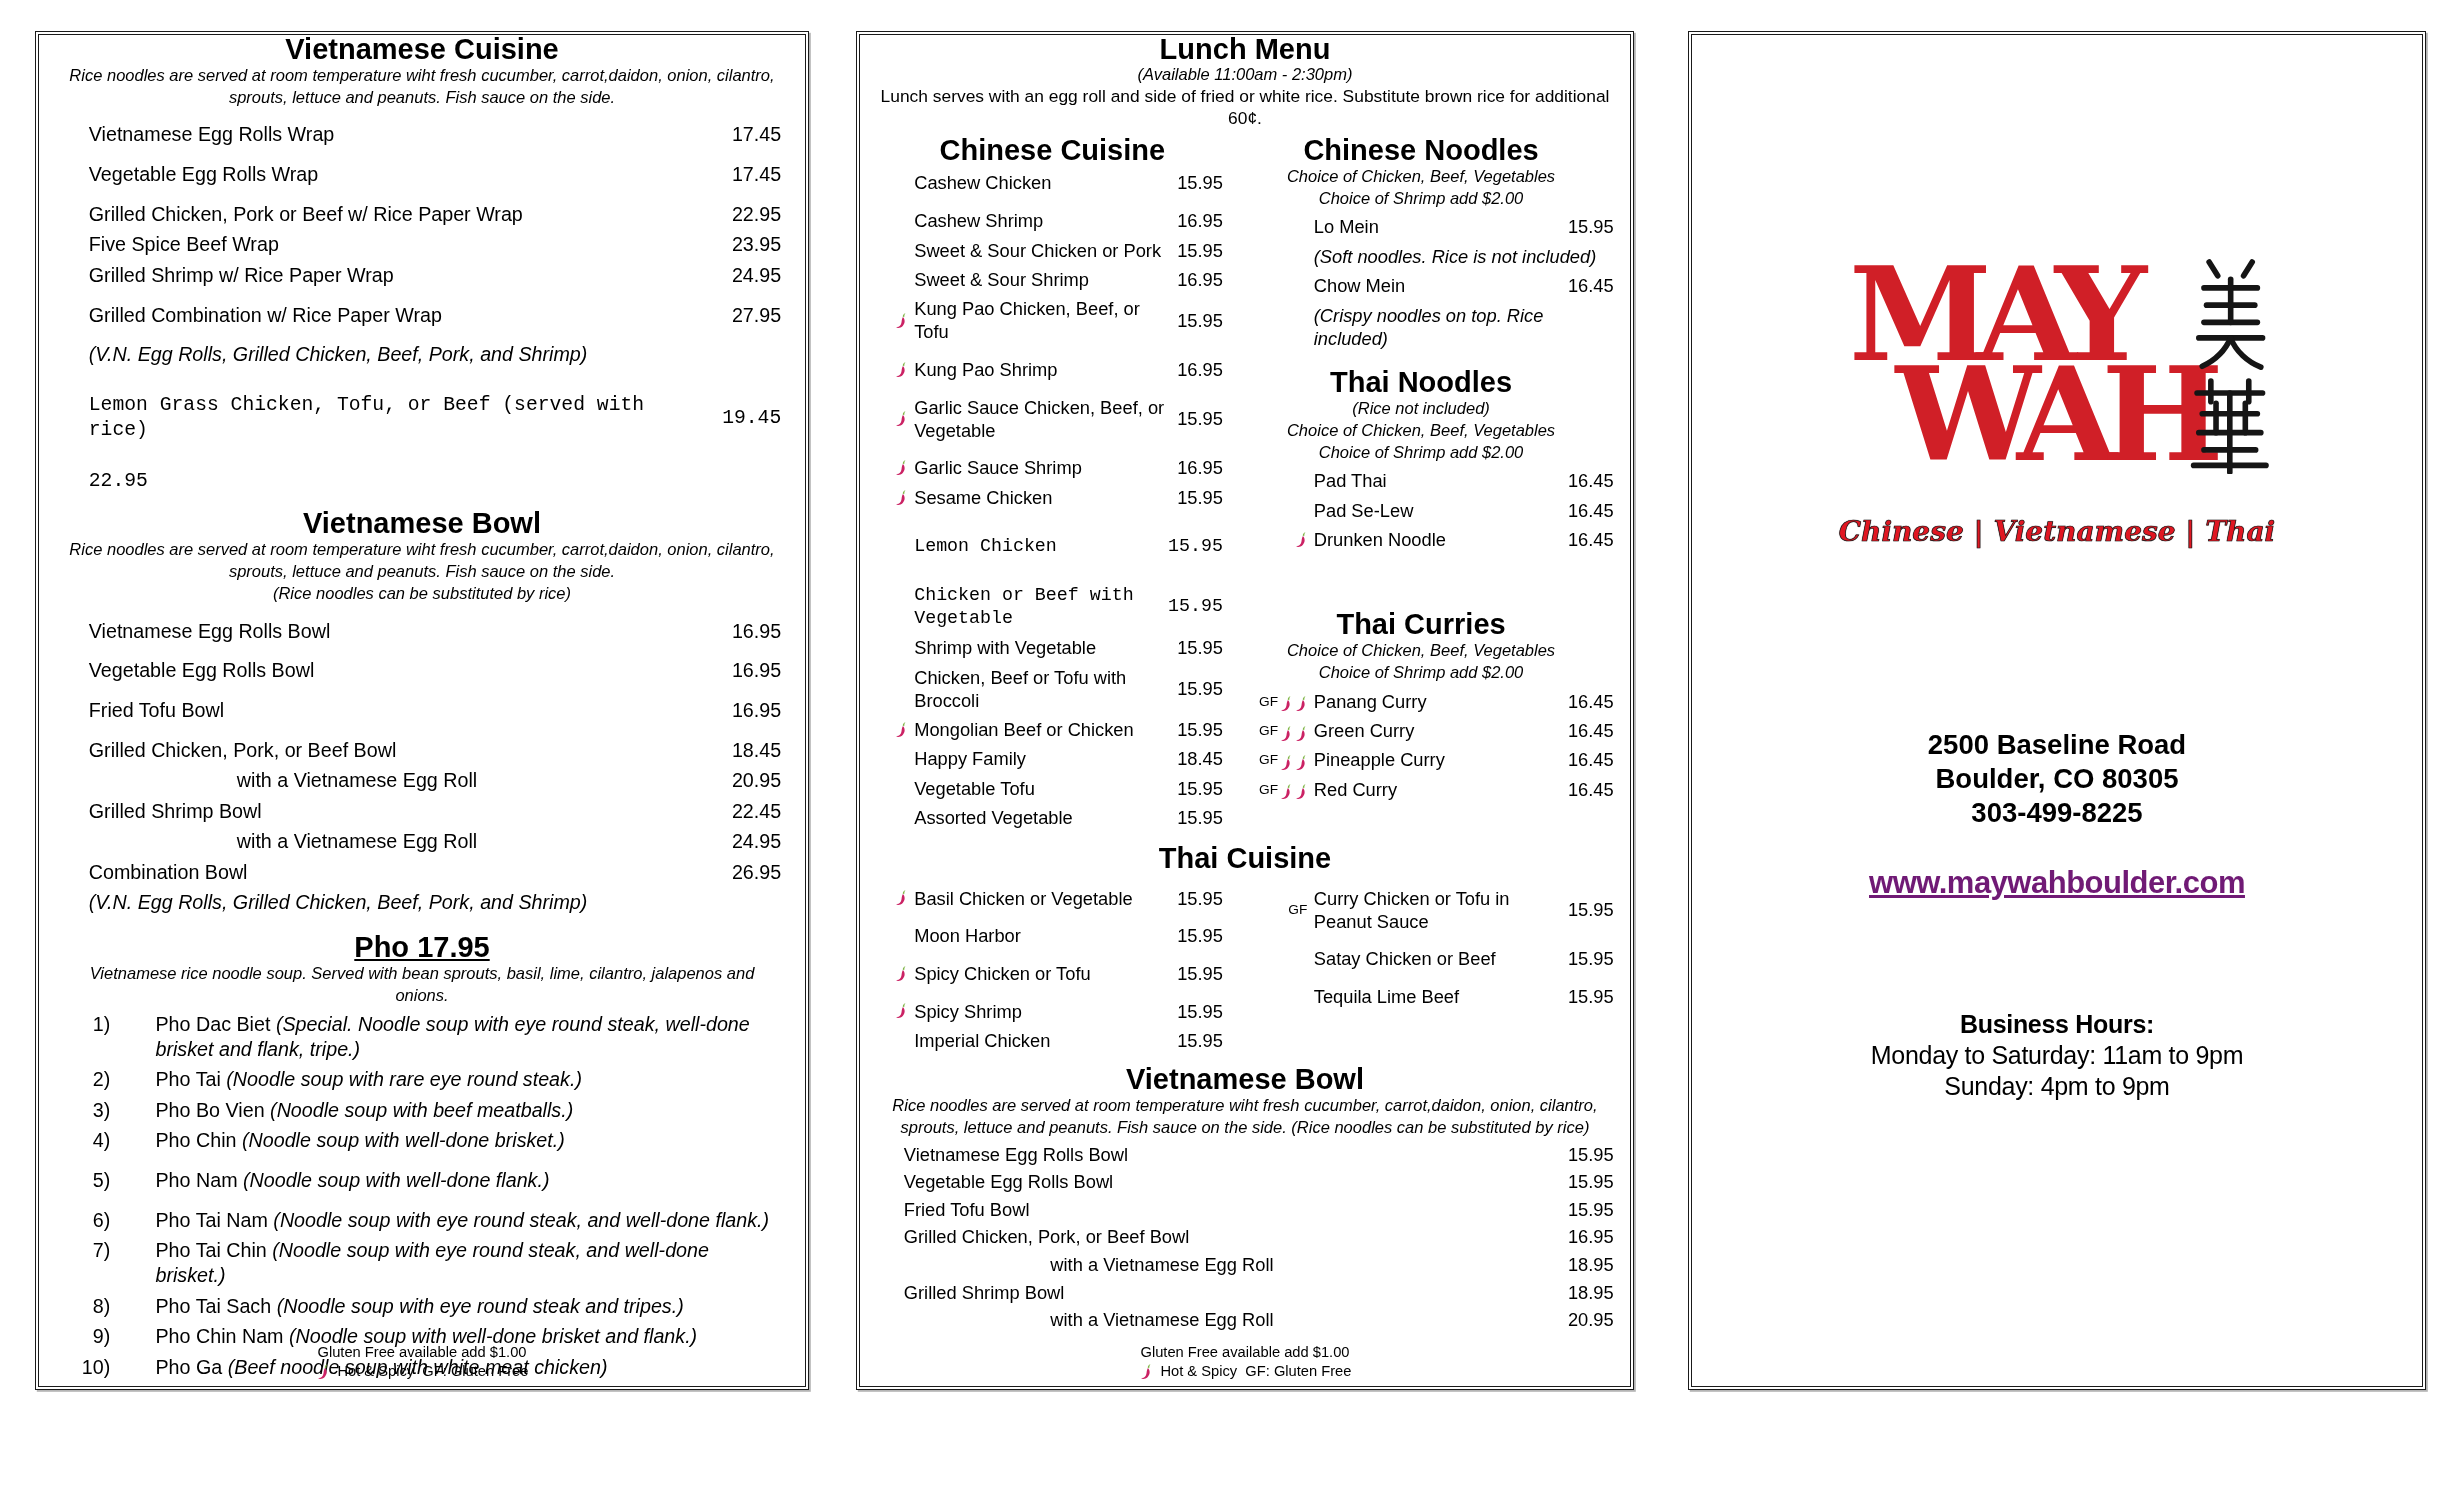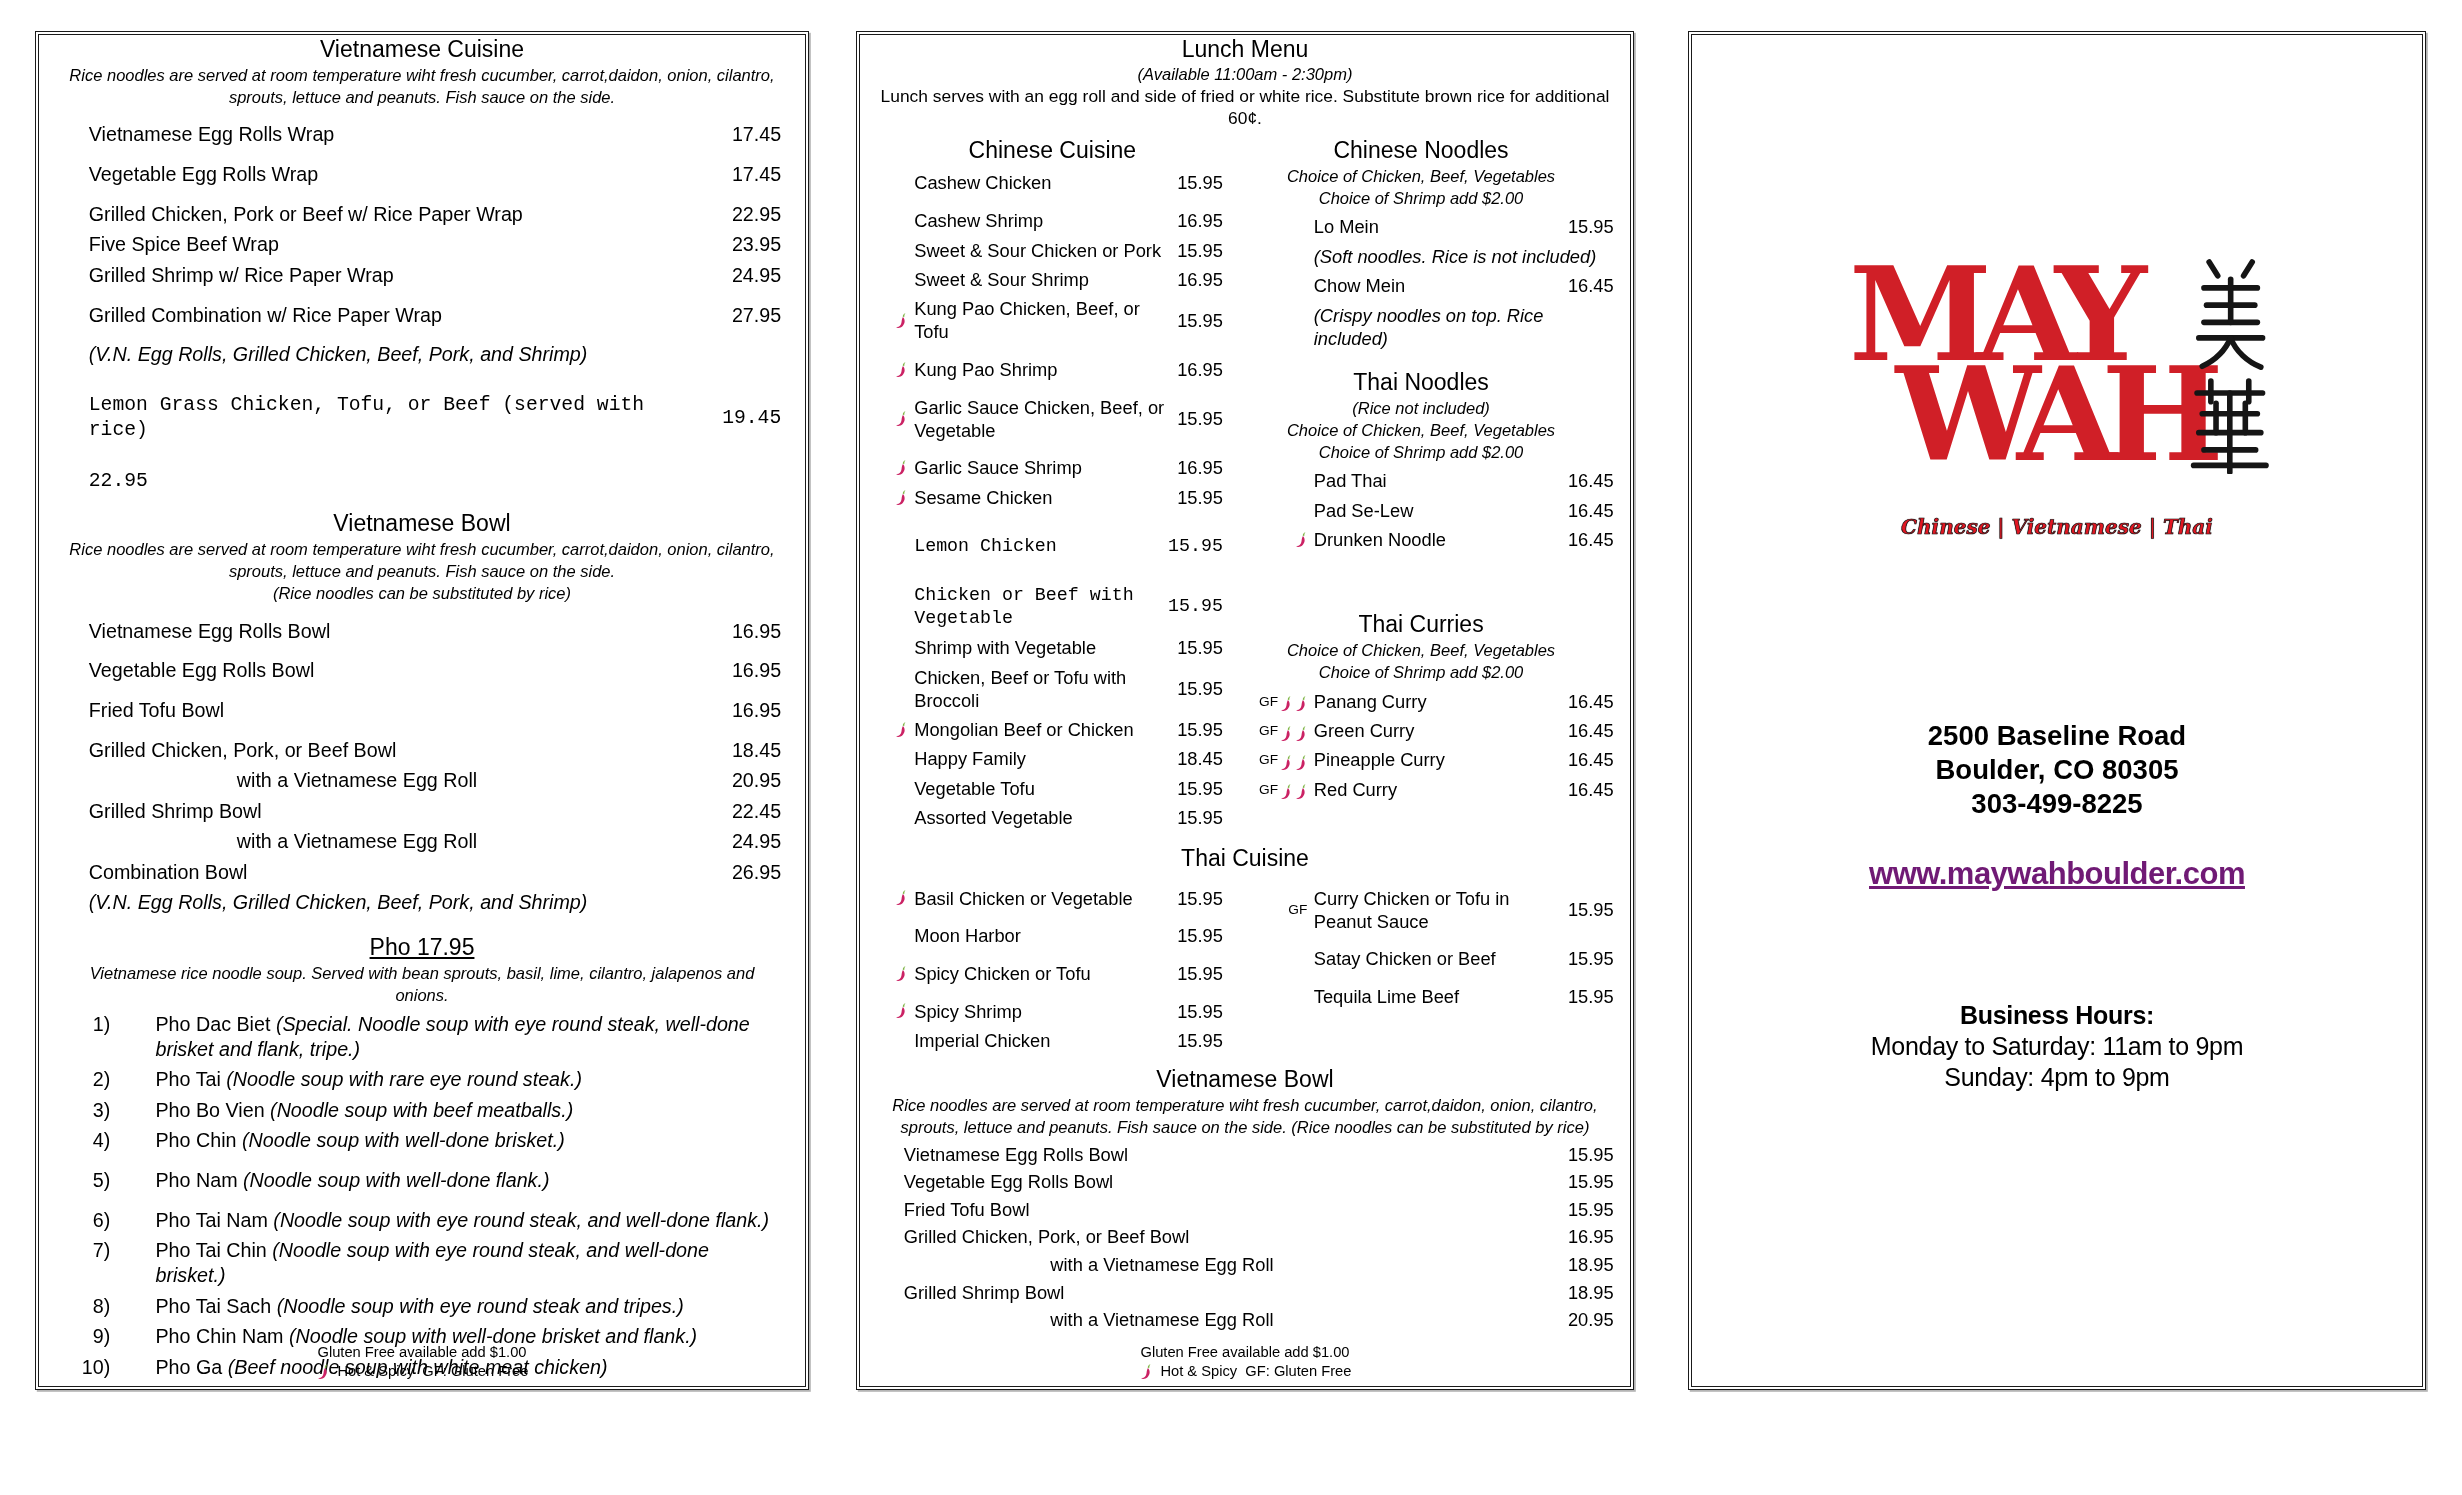--- a/index.html
+++ b/index.html
@@ -5,21 +5,21 @@
 <style>
   html,body{margin:0;padding:0;background:#fff;}
   body{width:2462px;height:1495px;font-family:"Liberation Sans","DejaVu Sans",sans-serif;color:#000;position:relative;overflow:hidden;}
   .page{position:relative;width:2462px;height:1495px;background:#fff;}
   .panel{position:absolute;top:31px;height:1359px;border:1.8px solid #1a1a1a;background:#fff;box-sizing:border-box;box-shadow:1.8px 1.8px 0 rgba(90,90,90,.45);}
   .pinner{position:absolute;inset:1.8px;border:0.9px solid #1a1a1a;overflow:hidden;padding:9.2px 0 0 0;}
   #panel-left{left:35px;width:774px;}
   #panel-mid{left:856px;width:778px;}
   #panel-right{left:1688px;width:738px;}
 
-  .sec-title{font-size:23px;font-weight:normal;text-align:center;line-height:29px;}
+  .sec-title{font-size:29px;font-weight:bold;text-align:center;line-height:29px;}
   .underline{text-decoration:underline;}
   .desc-line{font-style:italic;text-align:center;font-size:16.5px;line-height:22px;}
 
   
   .lp{padding:0 24px;}
   .lrow{display:flex;align-items:center;margin-top:5.5px;padding-left:26px;font-size:19.7px;line-height:25px;}
   .lrow .iname{flex:1;padding-right:16.5px;}
   .iprice{white-space:nowrap;}
   .g1{margin-top:14.7px !important;}
   .g2{margin-top:26px !important;font-family:Liberation Mono, monospace;}
@@ -55,21 +55,21 @@
   .subhdr{margin-top:18.3px;}
   .subhdr-far{margin-top:59px;}
   .vrow{display:flex;align-items:center;margin-top:4.6px;padding-left:27.5px;font-size:18.3px;line-height:23px;}
   .vrow .iname{flex:1;padding-right:13px;}
   .mt14{margin-top:13px;}
   .mt16{margin-top:14.7px;}
 
   
   .rp{text-align:center;}
   .logo-wrap{margin:206px auto 0 auto;width:449px;text-align:center;}
-  .tagline{margin-top:38px;font-family:"DejaVu Serif",serif;font-style:italic;font-weight:bold;font-size:20px;color:#e01722;-webkit-text-stroke:0.7px #1a1a1a;text-shadow:0 0 0.9px #1a1a1a;}
+  .tagline{margin-top:38px;font-family:"DejaVu Serif",serif;font-style:italic;font-weight:bold;font-size:28px;color:#e01722;-webkit-text-stroke:0.7px #1a1a1a;text-shadow:0 0 0.9px #1a1a1a;}
   .addr{margin-top:180px;font-size:27.5px;font-weight:bold;line-height:34px;}
   .weblink{display:inline-block;margin-top:35px;font-size:31px;font-weight:bold;color:#701a75;text-decoration:underline;letter-spacing:-0.5px;}
   .hours{margin-top:108px;font-size:25px;line-height:31px;letter-spacing:-0.3px;}
   .hours-hdr{font-weight:bold;}
 </style>
 </head>
 <body>
 
 <div class="page">
 

